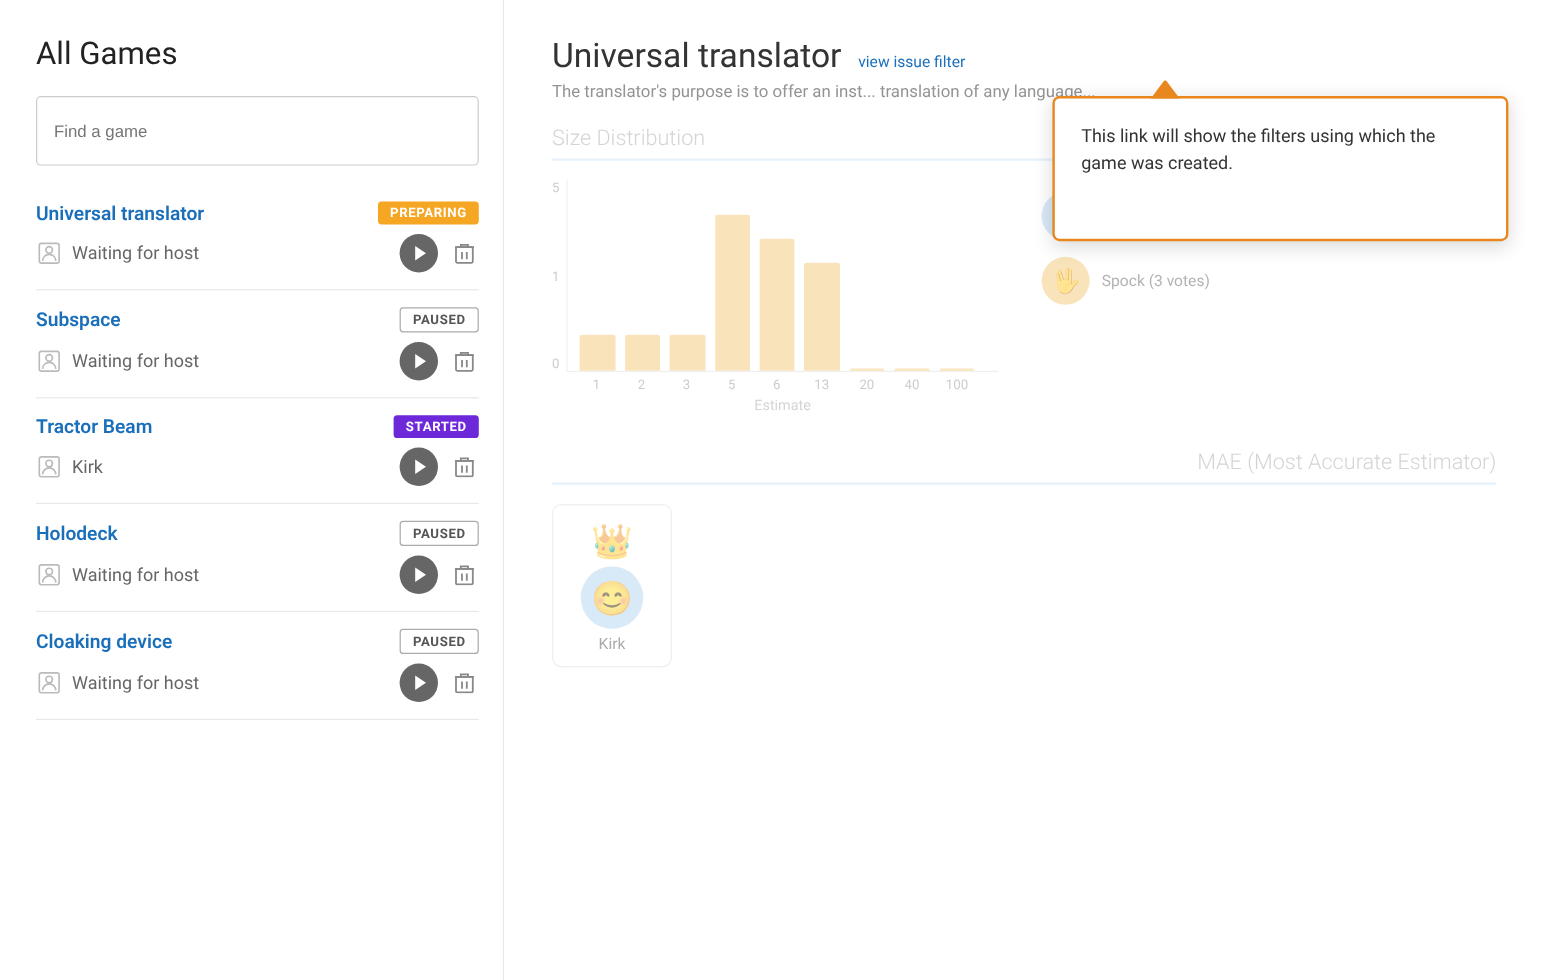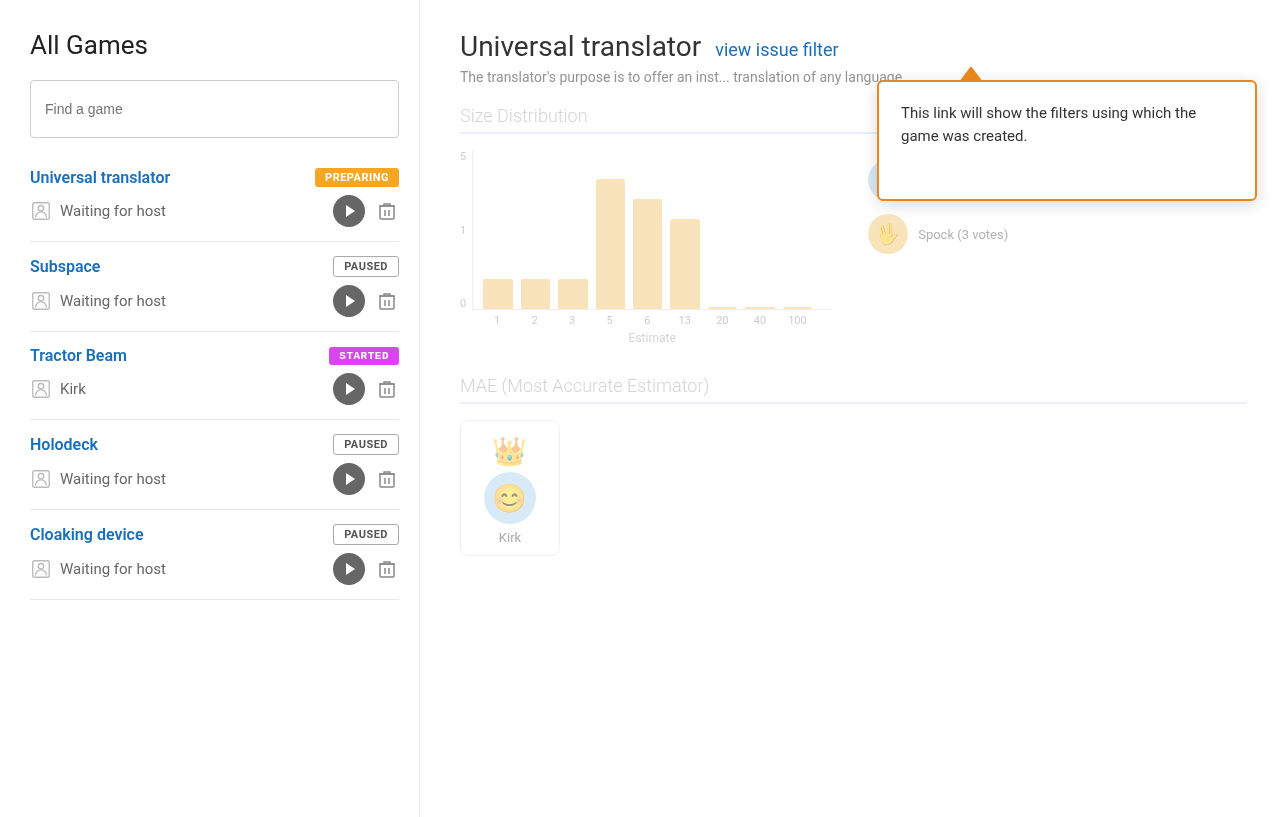--- a/index.html
+++ b/index.html
@@ -64,23 +64,22 @@
     .badge-preparing {
       background: #f5a623;
       color: #fff;
     }
     .badge-paused {
       background: #fff;
       color: #555;
       border: 1px solid #aaa;
     }
     .badge-started {
-      background: #d946ef;
+      background: #6d28d9;
       color: #fff;
-      font-family: Liberation Mono, monospace;
     }
     .game-card-bottom {
       display: flex;
       align-items: center;
       justify-content: space-between;
     }
     .game-host {
       display: flex;
       align-items: center;
       gap: 8px;
@@ -134,21 +133,21 @@
       gap: 14px;
       margin-bottom: 6px;
     }
     .game-title-main {
       font-size: 28px;
       font-weight: 400;
       color: #333;
     }
     .view-filter-link {
       color: #1a6fba;
-      font-size: 18px;
+      font-size: 13px;
       text-decoration: none;
       cursor: pointer;
     }
     .game-description {
       color: #666;
       font-size: 14px;
       margin-bottom: 20px;
       opacity: 0.7;
     }
     
@@ -214,20 +213,21 @@
       font-size: 20px;
     }
     .voter-avatar-blue { background: #b3d4f0; }
     .voter-name {
       font-size: 13px;
       color: #666;
     }
     
     .mae-section {
       opacity: 0.5;
+      text-align: right;
     }
     .mae-title {
       font-size: 18px;
       font-weight: 700;
       color: #1a6fba;
       border-bottom: 2px solid #d0e4f7;
       padding-bottom: 6px;
       margin-bottom: 16px;
     }
     .mae-title span {

